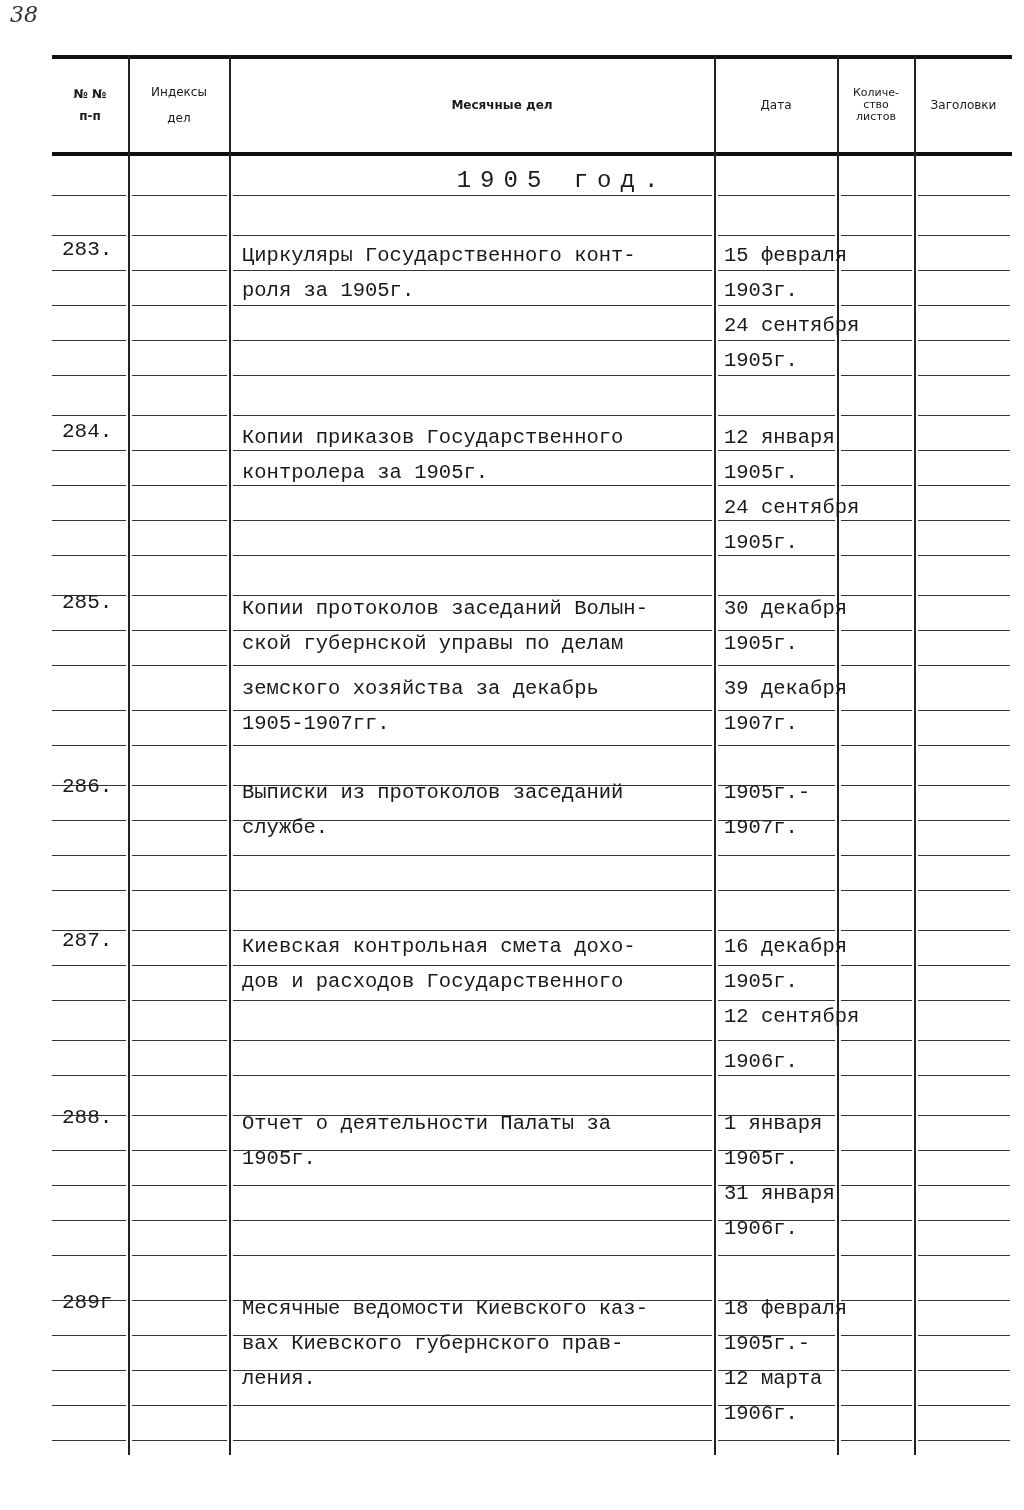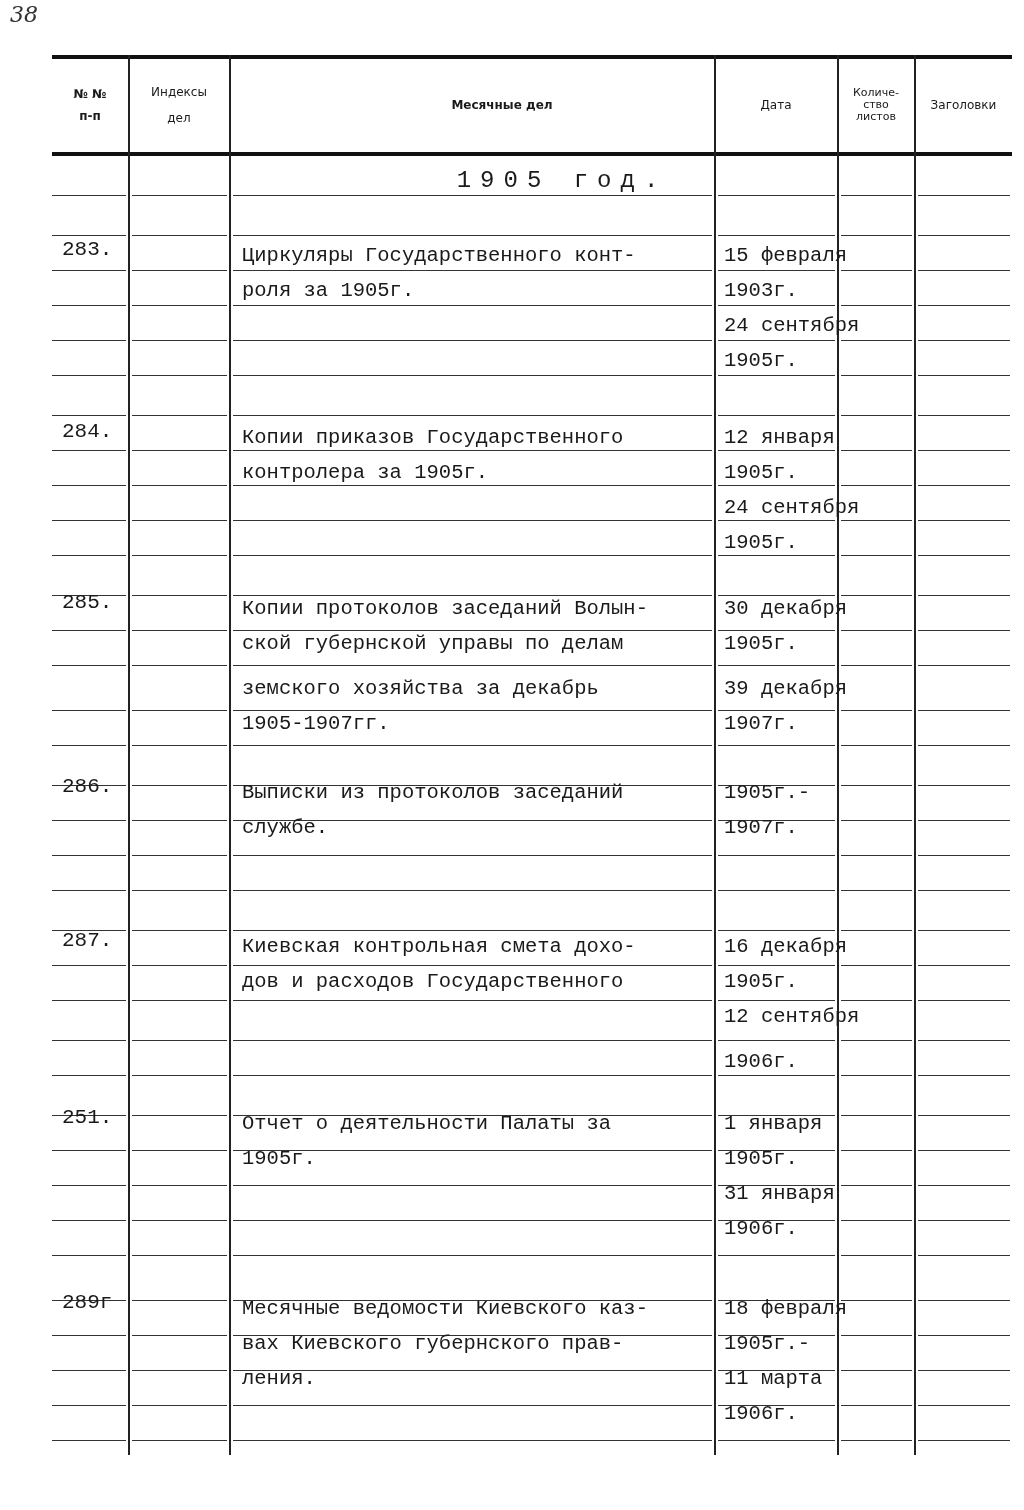--- a/index.html
+++ b/index.html
@@ -340,21 +340,21 @@
       </div>
       <div class="dates">
         <span class="line">16 декабря</span>
         <span class="line">1905г.</span>
         <span class="line" style="height:45px">12 сентября</span>
         <span class="line">1906г.</span>
       </div>
     </div>
 
     <div class="row" style="top:1051px">
-      <div class="num">251.</div>
+      <div class="num">288.</div>
       <div class="title">
         <span class="line">Отчет о деятельности Палаты за</span>
         <span class="line">1905г.</span>
       </div>
       <div class="dates">
         <span class="line">1 января</span>
         <span class="line">1905г.</span>
         <span class="line">31 января</span>
         <span class="line">1906г.</span>
       </div>
@@ -363,18 +363,18 @@
     <div class="row" style="top:1236px">
       <div class="num">289г</div>
       <div class="title">
         <span class="line">Месячные ведомости Киевского каз-</span>
         <span class="line">вах Киевского губернского прав-</span>
         <span class="line">ления.</span>
       </div>
       <div class="dates">
         <span class="line">18 февраля</span>
         <span class="line">1905г.-</span>
-        <span class="line">11 марта</span>
+        <span class="line">12 марта</span>
         <span class="line">1906г.</span>
       </div>
     </div>
   </div>
 </div>
 
 </body></html>

